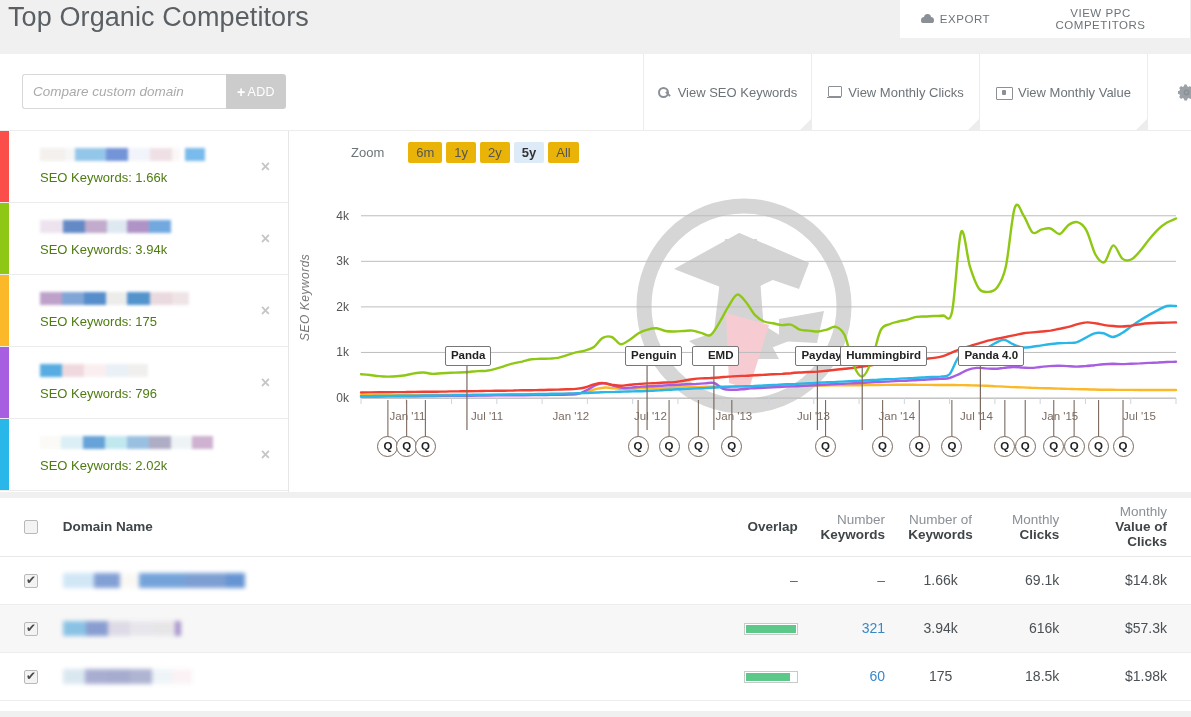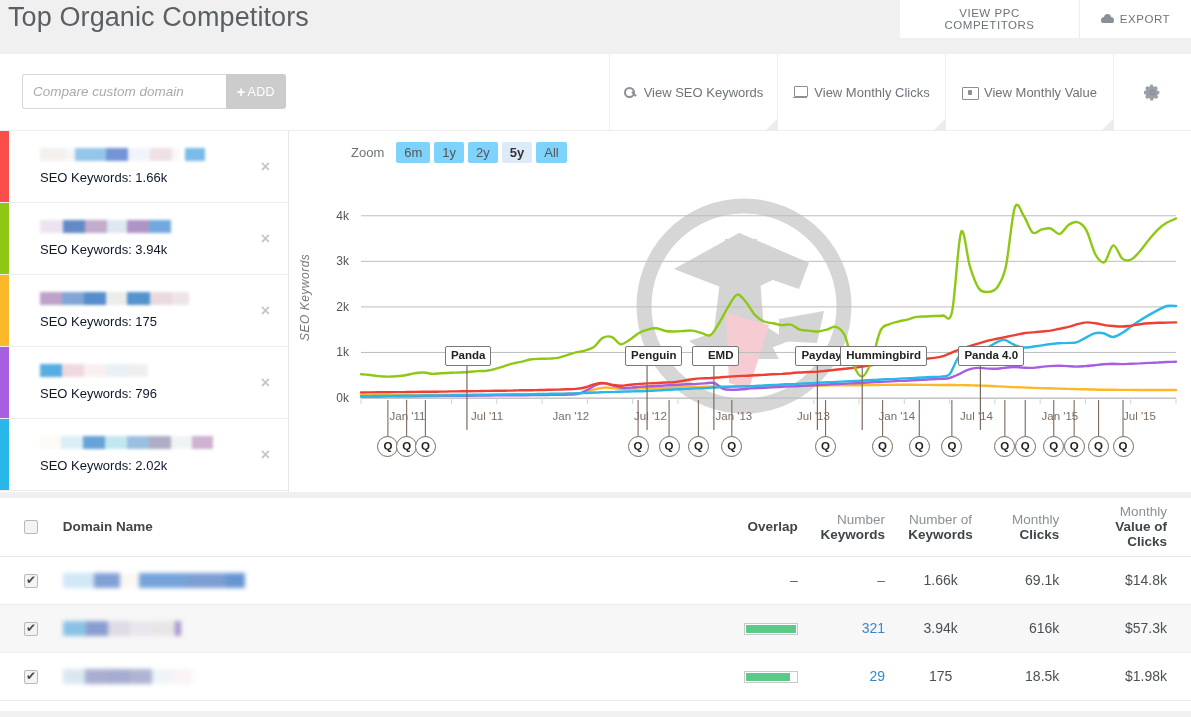--- a/index.html
+++ b/index.html
@@ -115,21 +115,21 @@
     gap: 7px;
   }
   .tab::after {
     content: "";
     position: absolute;
     right: 0; bottom: 0;
     border-style: solid;
     border-width: 0 0 11px 11px;
     border-color: transparent transparent #eceded transparent;
   }
-  #tab-seo { width: 168px; }
+  #tab-seo { width: 168px; margin-left: 34px; }
   #tab-clicks { width: 168px; }
   #tab-value { width: 168px; }
   #tab-settings { width: 77px; }
   #tab-settings::after { display: none; }
 
   .icon-key { width: 13px; height: 13px; position: relative; display: inline-block; }
   .icon-key::before {
     content: ""; position: absolute; left: 0; top: 1px;
     width: 7px; height: 7px; border: 2px solid #8a9096; border-radius: 50%;
   }
@@ -189,21 +189,21 @@
   .blur-domain {
     display: flex;
     height: 13px;
     margin-bottom: 9px;
     filter: blur(1.6px);
     opacity: 0.95;
   }
   .blur-domain span { display: block; height: 100%; }
   .comp-kw {
     font-size: 13px;
-    color: #0f172a;
+    color: #4d7c0f;
   }
   .comp-remove {
     position: absolute;
     right: 18px; top: 50%;
     transform: translateY(-50%);
     font-size: 16px;
     color: #c6c6c6;
     cursor: pointer;
     font-weight: bold;
     line-height: 1;
@@ -216,24 +216,24 @@
     background: #fff;
   }
   .zoom-row {
     position: absolute;
     left: 62px; top: 11px;
     display: flex; align-items: center;
     gap: 4px;
     font-size: 13px;
     color: #6d7479;
   }
-  .zoom-label { margin-right: 8px; }
+  .zoom-label { margin-right: 20px; }
   .zoom-btn {
     padding: 3px 8px;
-    background: #7dd3fc;
+    background: #eab308;
     border: none;
     border-radius: 2px;
     font-size: 13px;
     color: #555;
     cursor: pointer;
     font-family: "Liberation Sans", sans-serif;
   }
   .zoom-btn.active {
     background: #ddeaf7;
     color: #333;
@@ -363,25 +363,25 @@
   }
   .link-num { color: #3a87c8; cursor: pointer; }
   .dash { color: #6a6a6a; }
 </style>
 </head>
 <body>
 
 <div class="header">
   <div class="page-title">Top Organic Competitors</div>
   <div class="header-actions">
-    <button class="hdr-btn" id="btn-ppc">VIEW PPC COMPETITORS</button>
     <button class="hdr-btn" id="btn-export">
       <span class="cloud-icon"></span>
       <span>EXPORT</span>
     </button>
+    <button class="hdr-btn" id="btn-ppc">VIEW PPC COMPETITORS</button>
   </div>
 </div>
 
 <div class="toolbar">
   <div class="compare-box">
     <input class="compare-input" type="text" placeholder="Compare custom domain" style="">
     <button class="add-btn">
       <span class="plus-glyph">+</span>
       <span>ADD</span>
     </button>
@@ -685,20 +685,20 @@
             <div class="row-blur">
               <span style="width: 22px; background: rgb(216, 231, 239);"></span>
               <span style="width: 22px; background: rgb(165, 170, 207);"></span>
               <span style="width: 23px; background: rgb(162, 168, 205);"></span>
               <span style="width: 22px; background: rgb(170, 176, 208);"></span>
               <span style="width: 20px; background: rgb(238, 244, 248);"></span>
               <span style="width: 20px; background: rgb(250, 242, 244);"></span>
             </div>
           </td>
           <td class="col-overlap"><span class="overlap-bar"><i style="width: 88%;"></i></span></td>
-          <td class="col-common"><span class="link-num">29</span></td>
+          <td class="col-common"><span class="link-num">60</span></td>
           <td class="col-number">175</td>
           <td class="col-clicks">18.5k</td>
           <td class="col-value">$1.98k</td>
         </tr>
       </tbody>
   </table>
 </div>
 
 </body></html>

